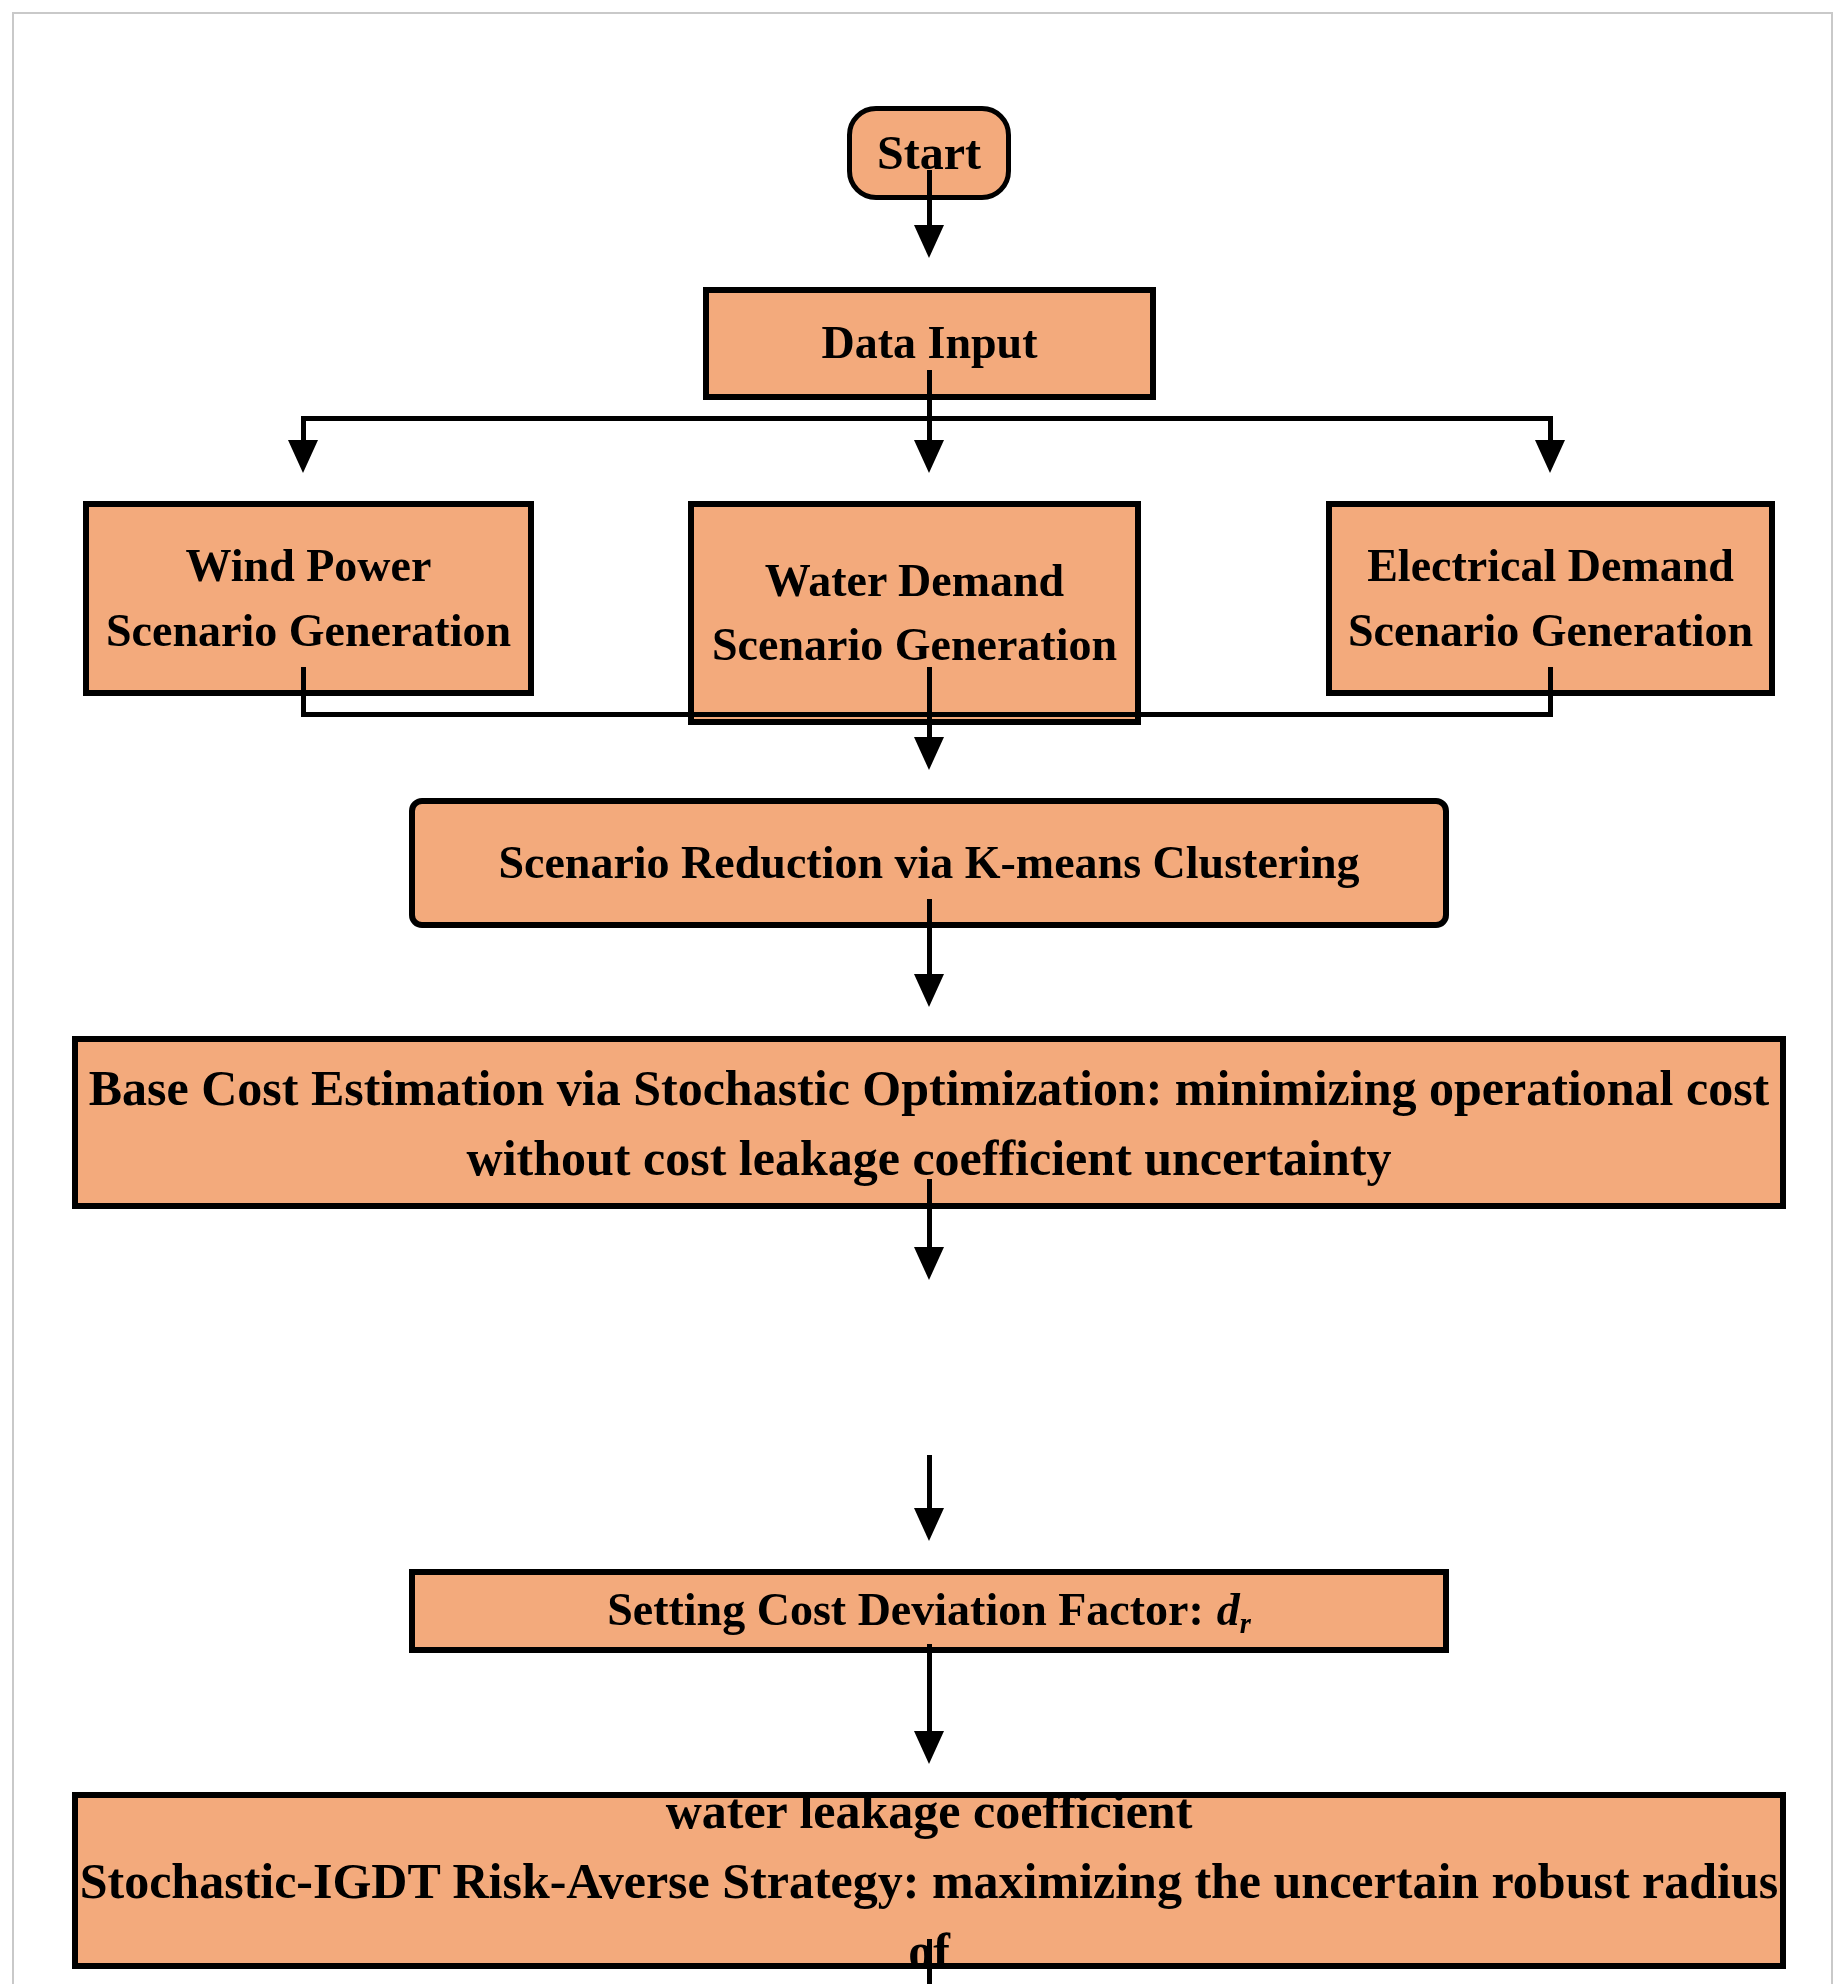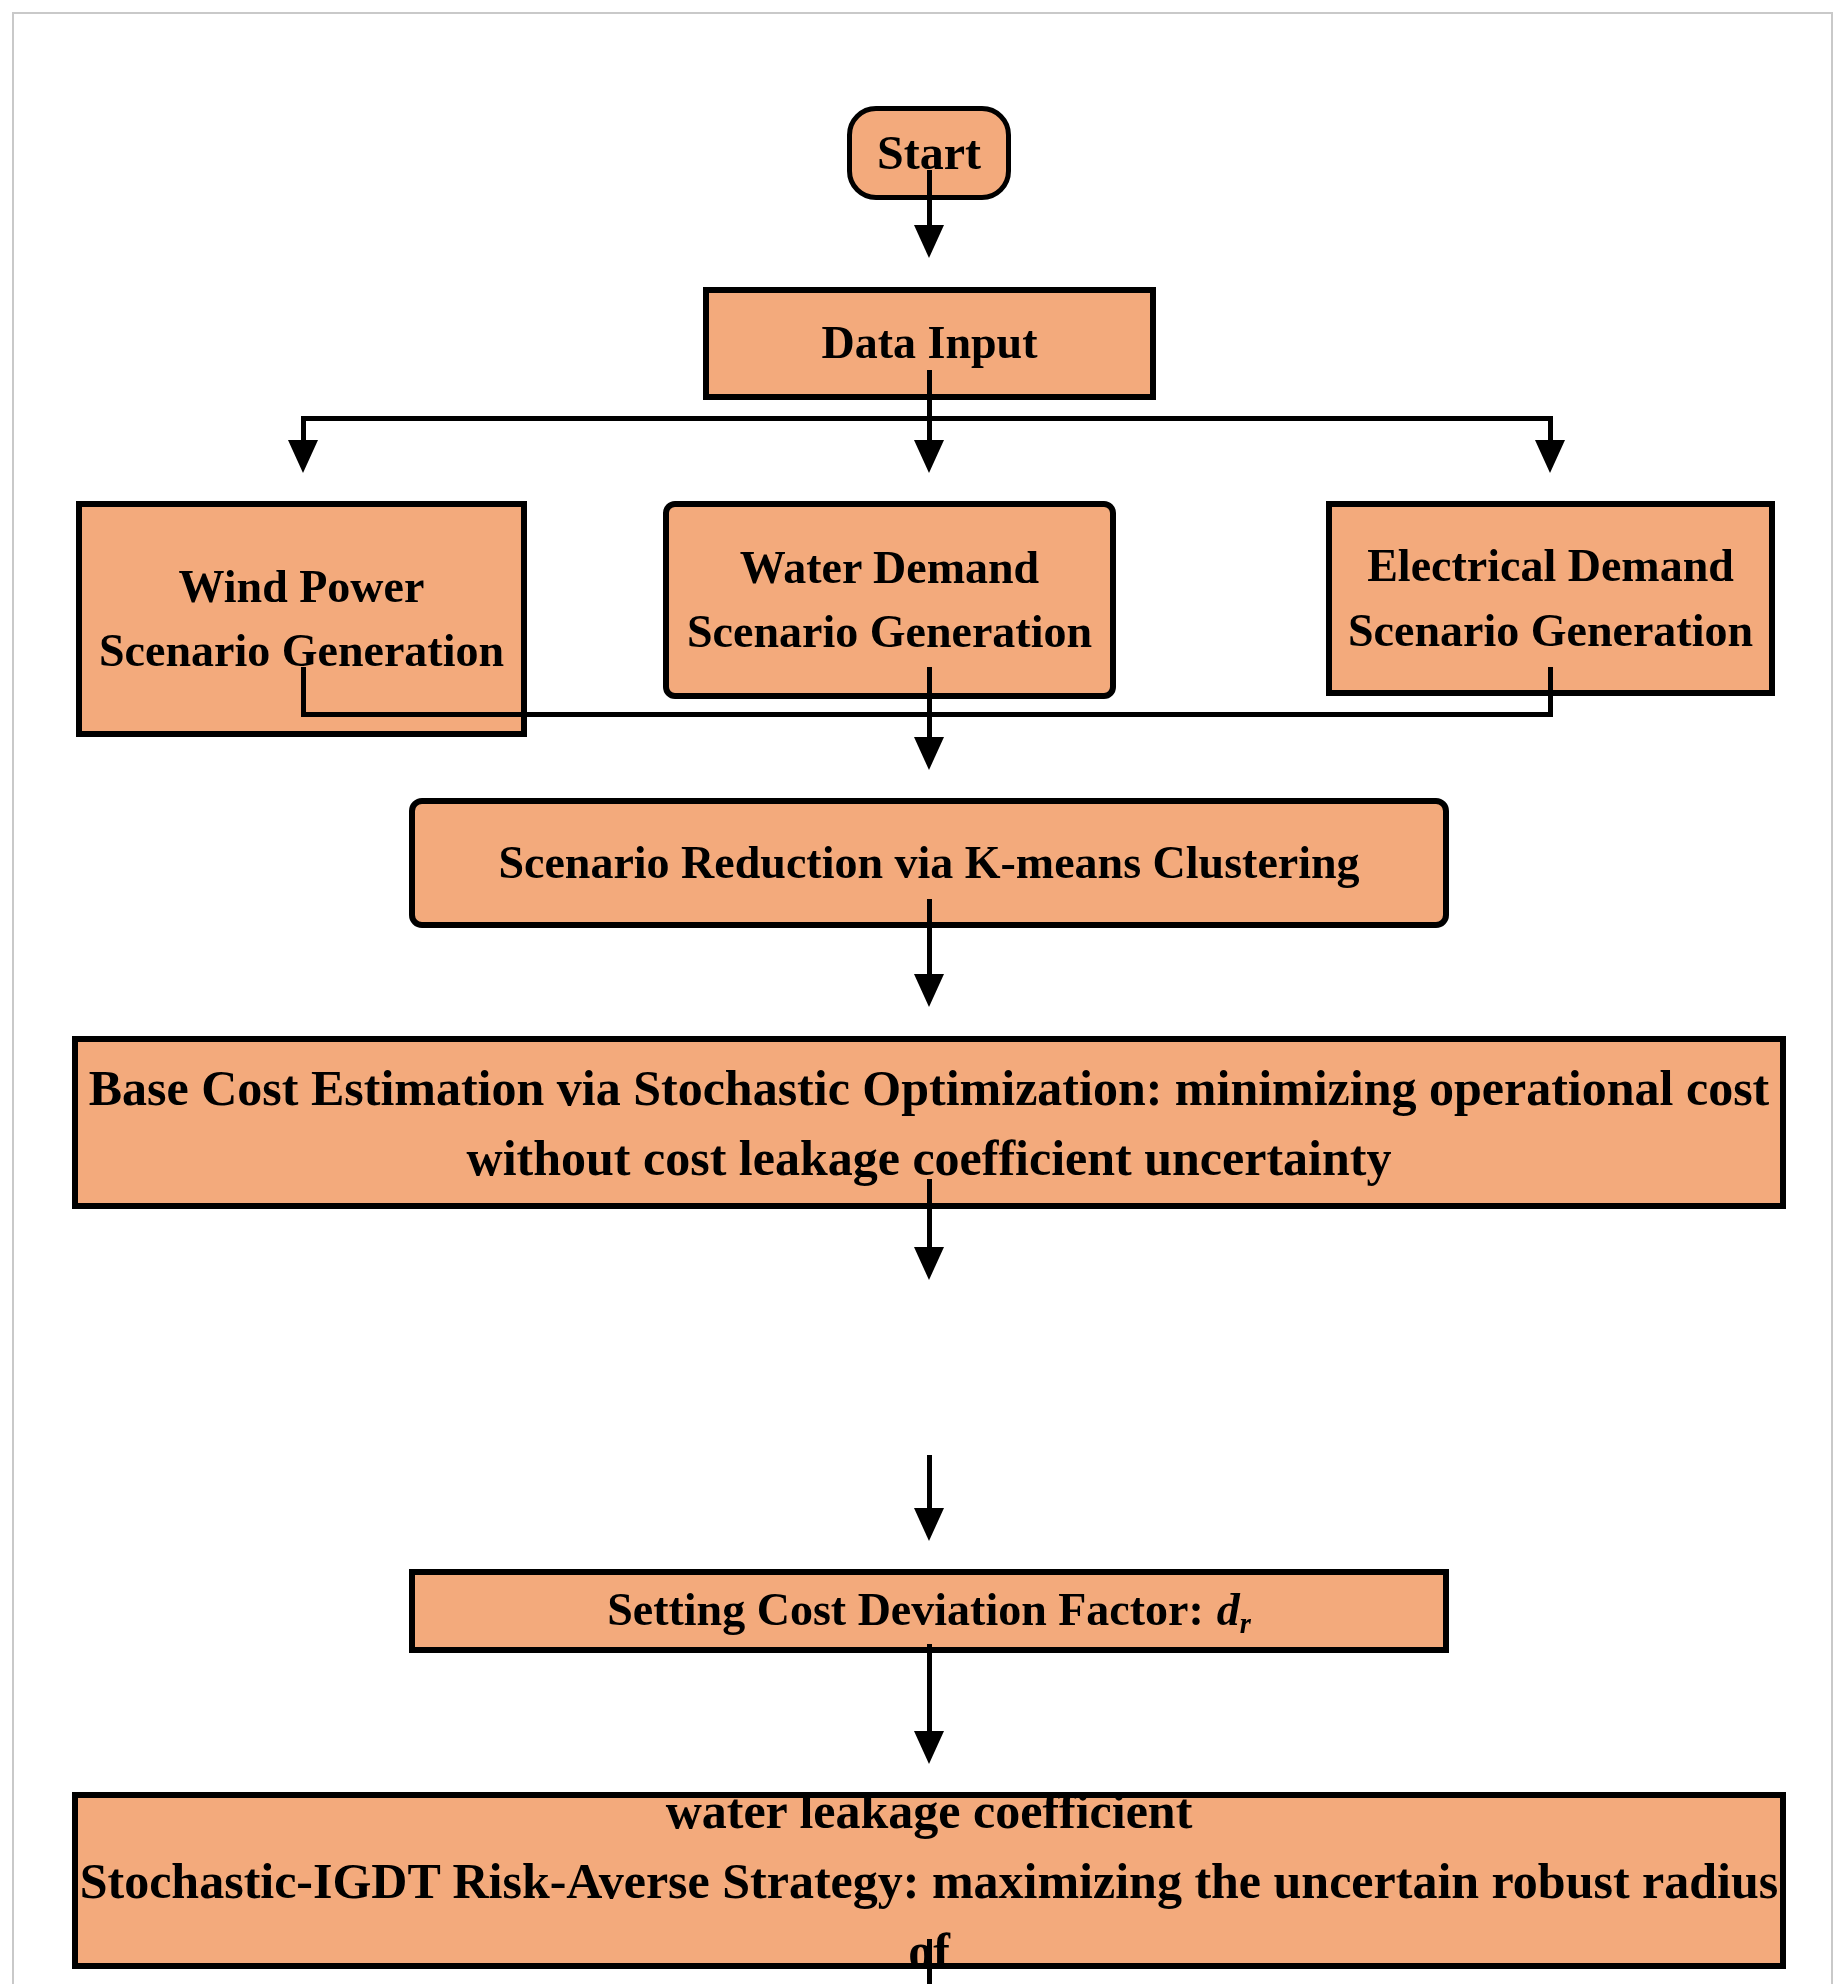--- a/index.html
+++ b/index.html
@@ -70,28 +70,28 @@
   </div>
 
   <div class="vline" style="left:927px; top:370px; height:71px;"></div>
   <div class="hline" style="left:301px; top:416px; width:1252px;"></div>
   <div class="vline" style="left:301px; top:416px; height:24.6px;"></div>
   <div class="arrowhead" style="left:288px; top:440px;"></div>
   <div class="arrowhead" style="left:914px; top:440px;"></div>
   <div class="vline" style="left:1548px; top:416px; height:24.6px;"></div>
   <div class="arrowhead" style="left:1535px; top:440px;"></div>
 
-  <div class="node" style="left:76px; top:472px; width:451px; height:236px;">
+  <div class="node" style="left:83px; top:472px; width:451px; height:195px;">
     <div class="lines">
       <span>Wind Power</span>
       <span>Scenario Generation</span>
     </div>
   </div>
 
-  <div class="node" style="left:663px; top:472px; width:453px; height:198px;border-radius:12px;">
+  <div class="node" style="left:688px; top:472px; width:453px; height:224px;">
     <div class="lines">
       <span>Water Demand</span>
       <span>Scenario Generation</span>
     </div>
   </div>
 
   <div class="node" style="left:1326px; top:472px; width:449px; height:195px;">
     <div class="lines">
       <span>Electrical Demand</span>
       <span>Scenario Generation</span>

